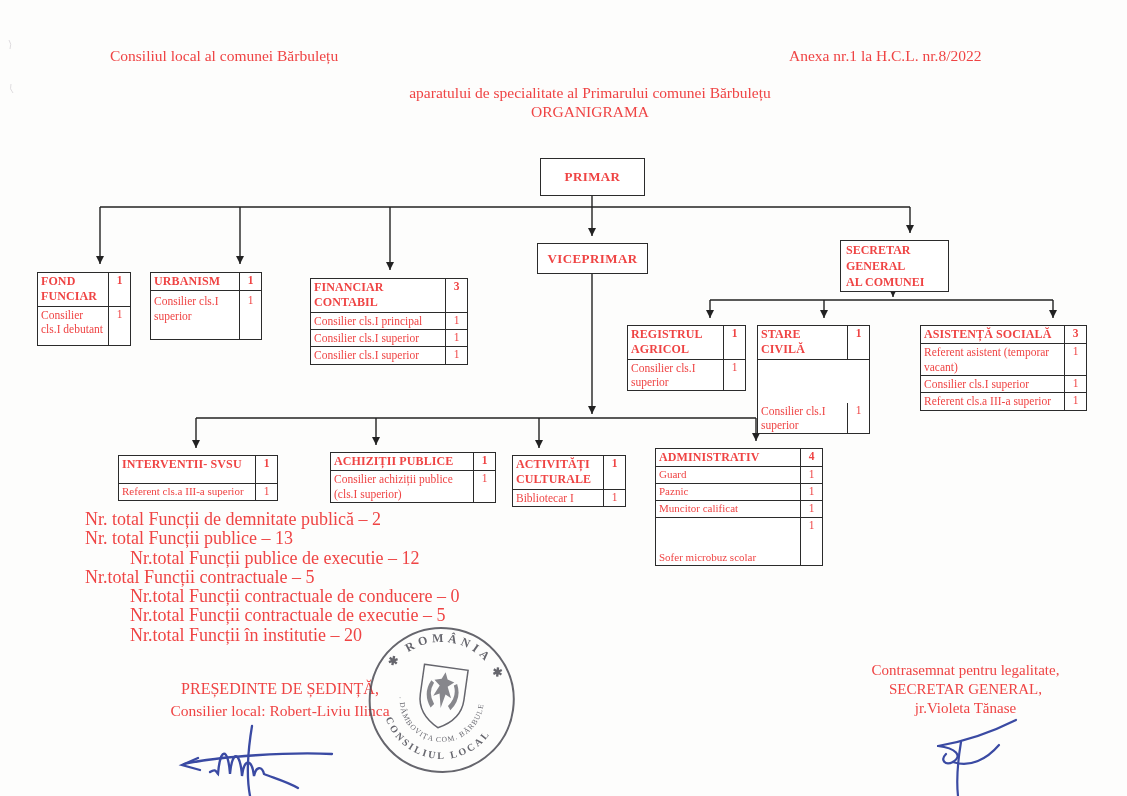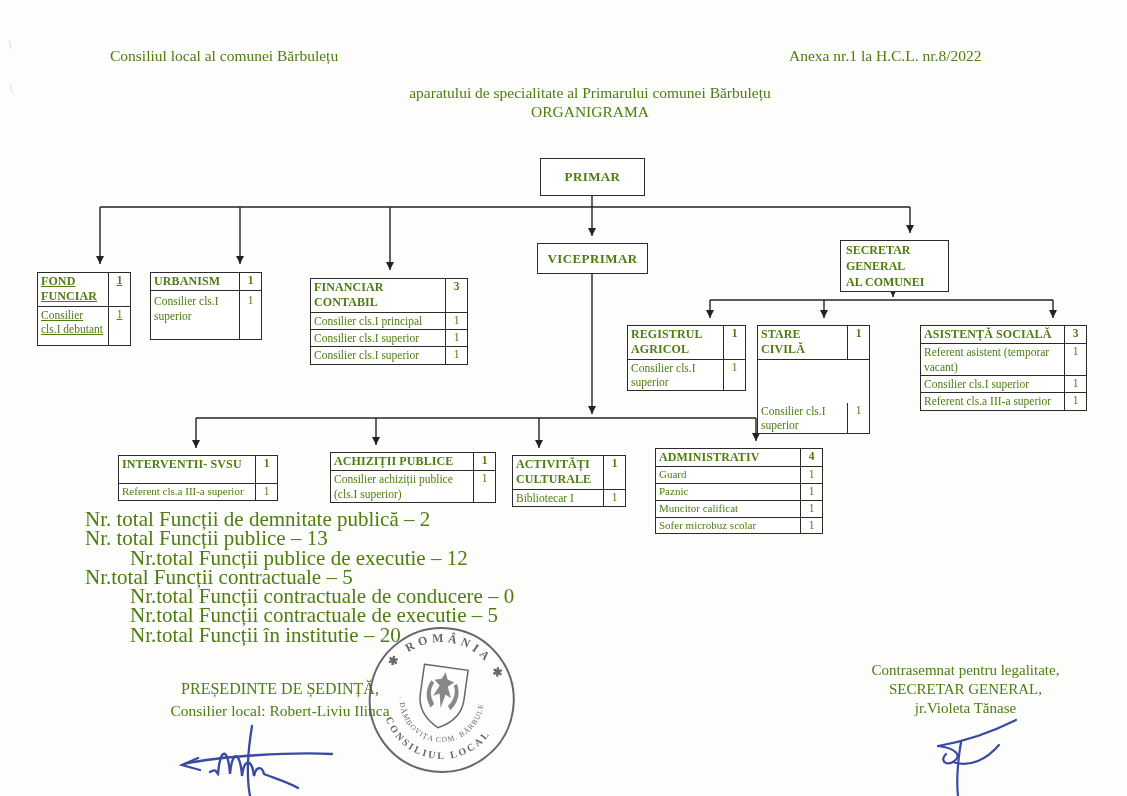--- a/index.html
+++ b/index.html
@@ -1,38 +1,38 @@
 <!DOCTYPE html>
 <html><head>
 <meta charset="utf-8">
 <style>
   html,body{margin:0;padding:0;background:#ffffff;}
   #page{position:relative;width:1127px;height:796px;background:#fdfdfc;overflow:hidden;
-        font-family:"Liberation Serif",serif;color:#4d7c0f;}
+        font-family:"Liberation Serif",serif;color:#ef4444;}
   .abs{position:absolute;}
   .hdr{font-size:15.5px;}
   .titleblock{position:absolute;left:280px;top:83px;width:620px;text-align:center;font-size:15.5px;line-height:19px;}
   
   .obox{position:absolute;background:#fff;border:1.5px solid #2b2b2b;box-sizing:border-box;
         font-weight:bold;z-index:2;}
   .obox.center{display:flex;align-items:center;justify-content:center;font-size:13px;letter-spacing:.4px;}
   .obox.left3{padding:2px 5px;font-size:12px;line-height:1.32;}
   
   .dept{position:absolute;background:#fff;border:1.4px solid #2b2b2b;box-sizing:border-box;z-index:2;
         display:flex;flex-direction:column;}
   .dhead{display:flex;align-items:stretch;border-bottom:1.3px solid #2b2b2b;font-weight:bold;}
   .dtitle{flex:1;padding:1px 3px;font-size:12px;line-height:1.28;letter-spacing:.1px;}
   .dnum{flex:0 0 22px;width:22px;border-left:1.3px solid #2b2b2b;text-align:center;
         font-size:11.5px;padding-top:1px;box-sizing:border-box;}
   .drow{display:flex;align-items:stretch;border-bottom:1.2px solid #2b2b2b;}
   .drow:last-child{border-bottom:none;}
   .dlabel{flex:1;padding:1px 3px;font-size:11.5px;line-height:1.25;font-weight:normal;}
   .drow .dnum{font-weight:normal;}
   
-  .totals{position:absolute;left:85px;top:510px;font-size:21px;line-height:19.3px;z-index:1;}
+  .totals{position:absolute;left:85px;top:510px;font-size:18px;line-height:19.3px;z-index:1;}
   .totals .ind{padding-left:45px;}
   
   .sigL{position:absolute;left:130px;top:678px;width:300px;text-align:center;font-size:16px;line-height:21.5px;z-index:3;}
   .sigR{position:absolute;left:843px;top:661px;width:245px;text-align:center;font-size:15px;line-height:19px;z-index:3;}
   svg{display:block;}
   #connectors{position:absolute;left:0;top:0;z-index:1;}
   #stamp{position:absolute;left:362px;top:612px;z-index:4;opacity:.82;transform:rotate(8deg);}
   .inksig{position:absolute;z-index:5;}
 </style>
 </head>
@@ -86,21 +86,21 @@
   <div class="obox center" style="left:540px;top:158px;width:105px;height:38px;">PRIMAR</div>
 
   <div class="obox center" style="left:537px;top:243px;width:111px;height:31px;">VICEPRIMAR</div>
 
   <div class="obox left3" style="left:840px;top:240px;width:109px;height:52px;">
     <div>SECRETAR</div>
     <div>GENERAL</div>
     <div>AL COMUNEI</div>
   </div>
 
-  <div class="dept" style="left:37px;top:272px;width:94px;min-height:74px;text-decoration:underline;">
+  <div class="dept" style="left:37px;top:272px;width:94px;min-height:74px;">
     <div class="dhead">
         <div class="dtitle">FOND FUNCIAR</div>
       <div class="dnum">1</div>
       </div>
     <div class="drow" style="flex:1;">
         <div class="dlabel">Consilier cls.I debutant</div>
       <div class="dnum">1</div>
       </div>
   </div>
 
@@ -219,21 +219,21 @@
       </div>
     <div class="drow">
         <div class="dlabel" style="font-size:11px;">Paznic</div>
       <div class="dnum">1</div>
       </div>
     <div class="drow">
         <div class="dlabel" style="font-size:11px;">Muncitor calificat</div>
       <div class="dnum">1</div>
       </div>
     <div class="drow">
-        <div class="dlabel" style="font-size:11px;">Sofer microbuz scolar</div>
+        <div class="dlabel" style="font-size:11px;margin-top:32px;">Sofer microbuz scolar</div>
       <div class="dnum">1</div>
       </div>
   </div>
 
   <div class="totals">
     <div>Nr. total Funcții de demnitate publică – 2</div>
     <div>Nr. total Funcții publice – 13</div>
     <div class="ind">Nr.total Funcții publice de executie – 12</div>
     <div>Nr.total Funcții contractuale – 5</div>
     <div class="ind">Nr.total Funcții contractuale de conducere – 0</div>

